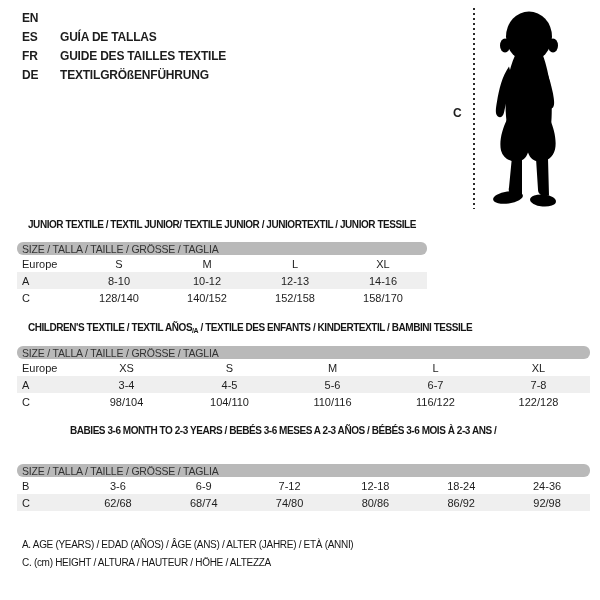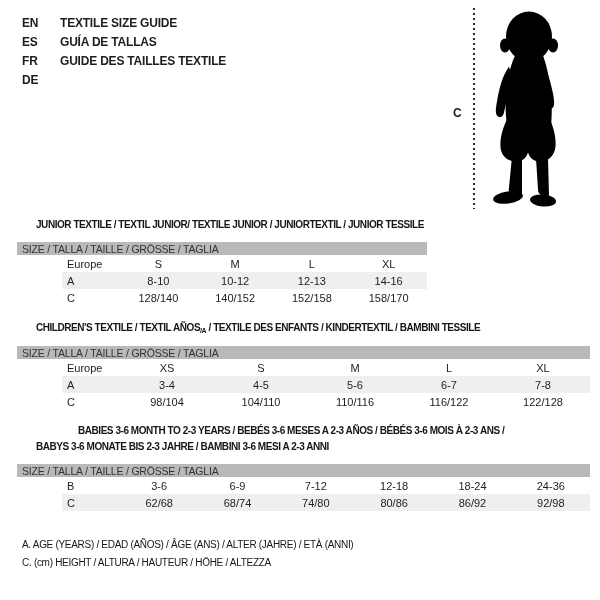--- a/index.html
+++ b/index.html
@@ -1,76 +1,76 @@
 <!DOCTYPE html>
 <html><head>
 <meta charset="utf-8">
 <style>
   html,body{margin:0;padding:0;background:#fff;}
   .page{position:relative;width:600px;height:600px;background:#ffffff;overflow:hidden;
         font-family:"Liberation Sans",sans-serif;color:#1d1d1d;}
 
   
   .lang-block{position:absolute;left:22px;top:11px;}
-  .lang-row{display:flex;height:19px;align-items:flex-end;}
+  .lang-row{display:flex;height:19px;align-items:flex-start;}
   .lang-code{width:38px;font-weight:700;font-size:12px;letter-spacing:-0.2px;}
   .lang-label{font-weight:700;font-size:12px;letter-spacing:-0.2px;white-space:nowrap;}
 
   
   .dotted-line{position:absolute;left:473px;top:8px;width:2px;height:201px;
                background:repeating-linear-gradient(to bottom,#2b2b2b 0 2px,transparent 2px 5px);}
   .c-label{position:absolute;left:453px;top:106px;font-weight:700;font-size:12px;}
   .baby{position:absolute;left:484px;top:9px;width:92px;height:201px;}
   .baby path,.baby ellipse{fill:#000;}
 
   
-  .tbl-title{position:absolute;left:36px;font-weight:700;font-size:10px;
+  .tbl-title{position:absolute;left:28px;font-weight:700;font-size:10px;
              letter-spacing:-0.45px;white-space:nowrap;color:#161616;}
   .title1{top:219px;}
   .title2{top:322px;}
   .title3a{top:425px;padding-left:42px;}
   .title3b{top:441px;}
   .sub{font-size:7px;vertical-align:-2px;}
 
   
   .tbl{position:absolute;left:17px;}
   .tbl1{top:242px;width:410px;}
   .tbl2{top:346px;width:573px;}
   .tbl3{top:464px;width:573px;}
   .thead{height:13px;background:#b9b9b9;display:flex;align-items:center;
-         padding-left:5px;font-size:10.5px;letter-spacing:-0.2px;color:#333;}
-  .trow{display:flex;align-items:center;height:17px;font-size:11px;margin-left:45px;}
+         padding-left:5px;font-size:10.5px;letter-spacing:-0.2px;color:#333;border-radius:6px;}
+  .trow{display:flex;align-items:center;height:17px;font-size:11px;}
   .trow.shade{background:#efefef;}
   .rlabel{width:53px;padding-left:5px;}
   .cell{flex:1;text-align:center;}
 
   
   .footnotes{position:absolute;left:22px;top:536px;font-weight:400;font-size:10px;
              letter-spacing:-0.3px;line-height:17.5px;white-space:nowrap;color:#161616;}
 </style>
 </head>
 <body>
 
 <div class="page">
 
   <div class="lang-block">
     <div class="lang-row">
       <span class="lang-code">EN</span>
-      <span class="lang-label">TEXTILE SIZE GUIDE</span>
     </div>
     <div class="lang-row">
       <span class="lang-code">ES</span>
       <span class="lang-label">GUÍA DE TALLAS</span>
     </div>
     <div class="lang-row">
       <span class="lang-code">FR</span>
       <span class="lang-label">GUIDE DES TAILLES TEXTILE</span>
     </div>
     <div class="lang-row">
       <span class="lang-code">DE</span>
+      <span class="lang-label">TEXTILGRÖßENFÜHRUNG</span>
     </div>
   </div>
 
   <div class="dotted-line"></div>
   <div class="c-label">C</div>
   <svg class="baby" viewBox="0 0 92 200" aria-hidden="true">
     <ellipse cx="45" cy="27" rx="23" ry="25"></ellipse>
     <ellipse cx="21" cy="36" rx="5" ry="7"></ellipse>
     <ellipse cx="69" cy="36" rx="5" ry="7"></ellipse>
     <path d="M31,46 C26,57 23,71 22,86 C21,98 22,108 23,116 L67,116 C68,106 68,94 67,82 C65,66 62,54 59,46 Z"></path>
@@ -132,21 +132,20 @@
       <span class="rlabel">C</span>
       <span class="cell">98/104</span>
       <span class="cell">104/110</span>
       <span class="cell">110/116</span>
       <span class="cell">116/122</span>
       <span class="cell">122/128</span>
     </div>
   </div>
 
   <div class="tbl-title title3a">BABIES 3-6 MONTH TO 2-3 YEARS / BEBÉS 3-6 MESES A 2-3 AÑOS / BÉBÉS 3-6 MOIS À 2-3 ANS /</div>
-  <div class="tbl-title title3b">BABYS 3-6 MONATE BIS 2-3 JAHRE / BAMBINI 3-6 MESI A 2-3 ANNI</div>
   <div class="tbl tbl3">
     <div class="thead">SIZE / TALLA / TAILLE / GRÖSSE / TAGLIA</div>
     <div class="trow">
       <span class="rlabel">B</span>
       <span class="cell">3-6</span>
       <span class="cell">6-9</span>
       <span class="cell">7-12</span>
       <span class="cell">12-18</span>
       <span class="cell">18-24</span>
       <span class="cell">24-36</span>

